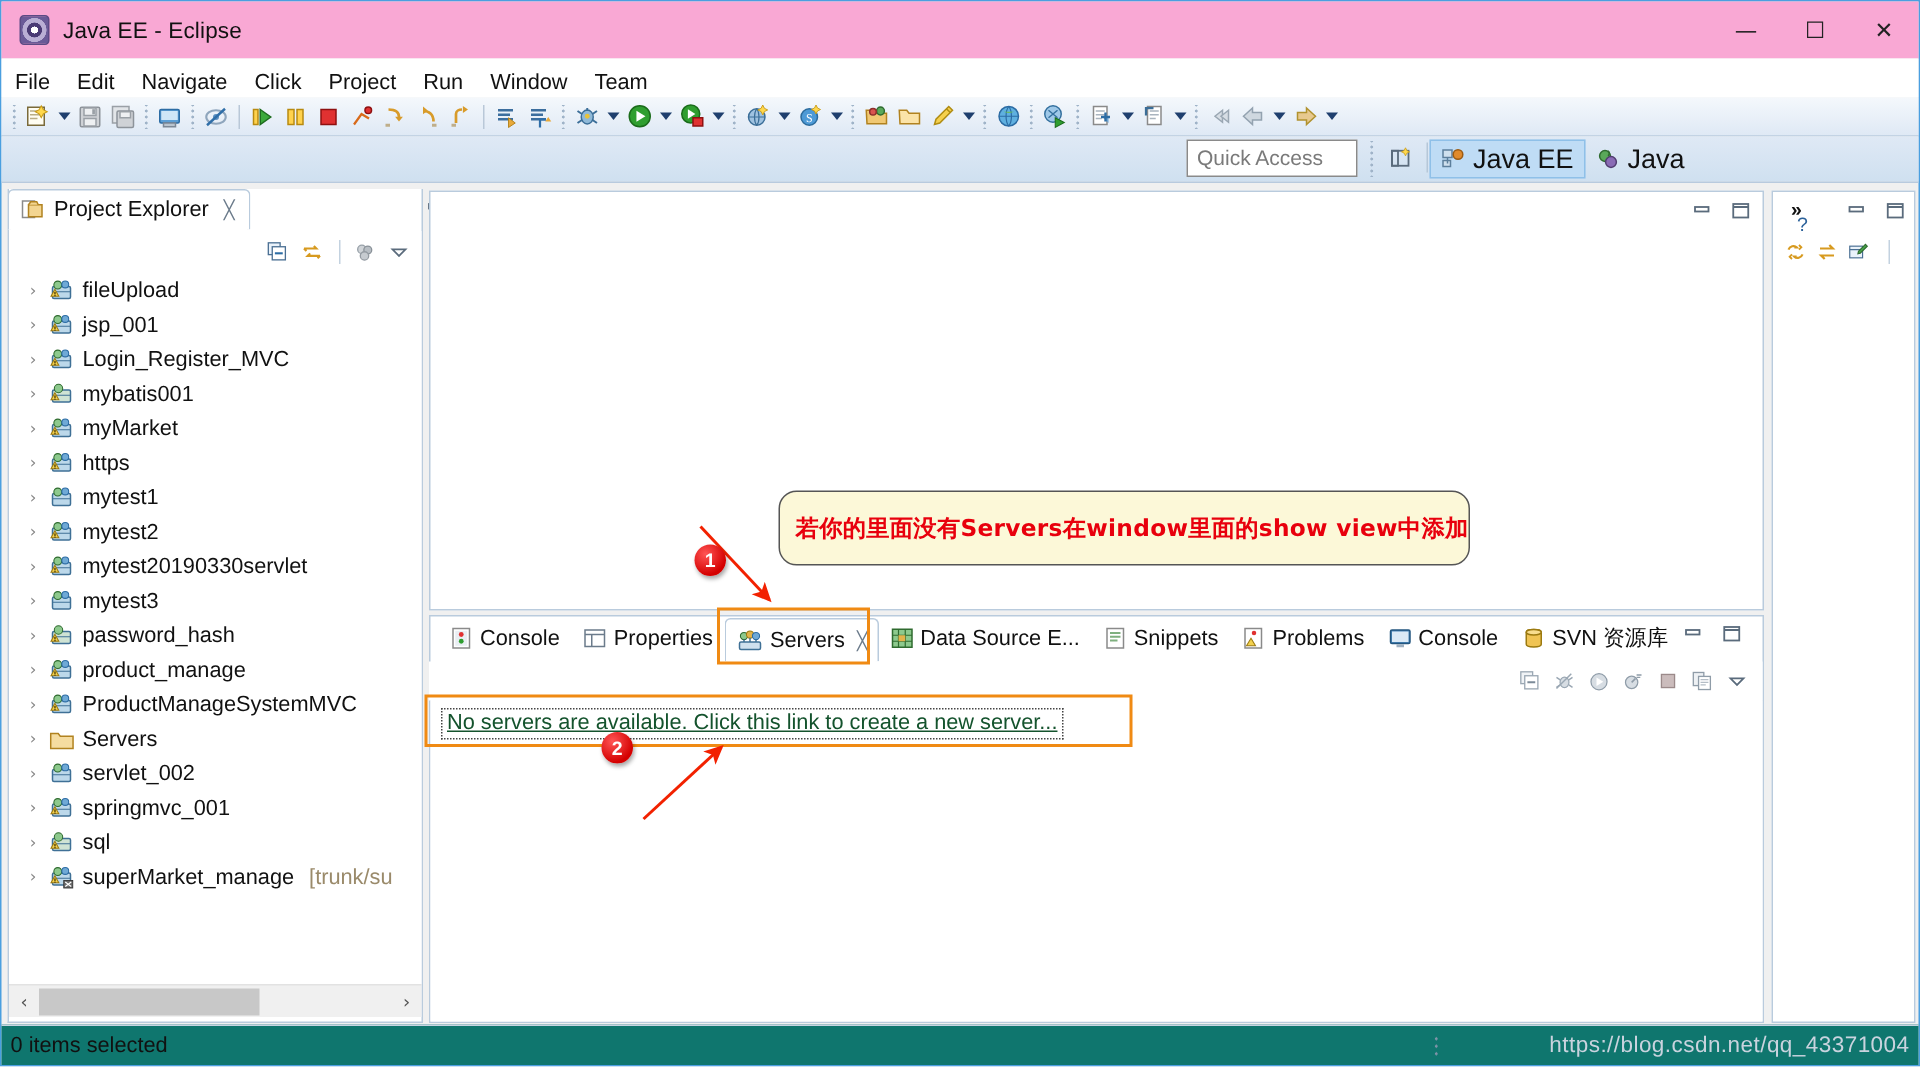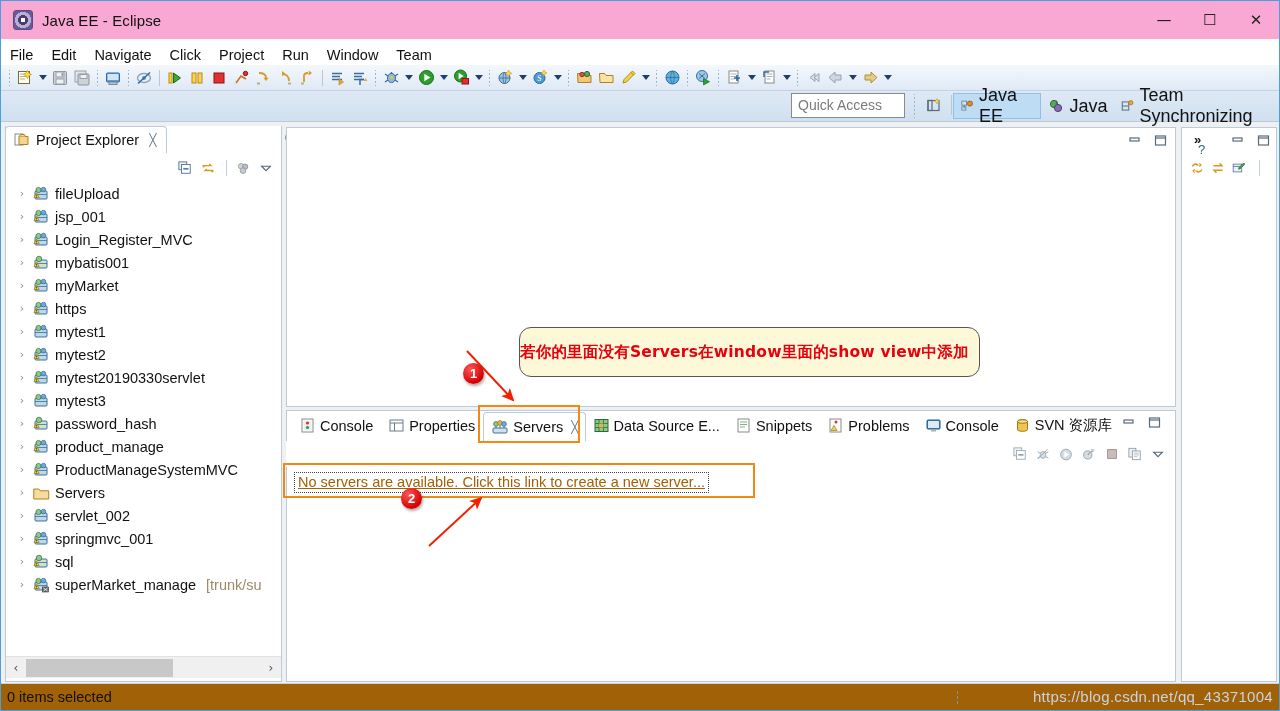--- a/index.html
+++ b/index.html
@@ -167,44 +167,44 @@
   .srv-toolbar{
     position:absolute; left:285px; top:440px; width:889px; height:26px;
     display:flex; align-items:center; justify-content:flex-end;
     gap:9px; padding-right:10px; background:#fff;
   }
   .srv-body{
     position:absolute; left:286px; top:466px; width:888px; height:214px; background:#fff;
   }
   .srv-link{
     position:absolute; left:7px; top:5px;
-    font-size:14.5px; color:#a16207; text-decoration:underline;
+    font-size:14.5px; color:#14532d; text-decoration:underline;
     border:1px dotted #444; padding:1px 3px 2px 3px; white-space:nowrap;
   }
 
   
   .statusbar{
     position:absolute; left:0; top:682px; width:1278px; height:27px;
-    background:#a16207; border-top:1px solid #c7d4e3;
+    background:#0f766e; border-top:1px solid #c7d4e3;
     display:flex; align-items:center;
   }
   .status-text{ font-size:14.5px; color:#111; padding-left:6px; }
   .status-dots{ position:absolute; left:954px; top:5px; width:5px;height:17px;
     background-image:radial-gradient(#7f93a8 35%, transparent 36%);
     background-size:3px 5px; background-repeat:repeat-y; background-position:center;}
   .watermark{
     position:absolute; right:6px; top:4px; font-size:15px; color:#c9d3de;
     letter-spacing:.3px; font-family:"Liberation Sans",sans-serif;
   }
 
   
   .callout{
     position:absolute; left:518px; top:326px; width:461px; height:50px;
     background:#fcf8d8; border:1px solid #555; border-radius:12px;
-    display:flex; align-items:center; justify-content:flex-start;
+    display:flex; align-items:center; justify-content:flex-end;
   }
   .callout-text{
     font-size:15.5px; color:#e8000d; font-weight:bold;
     font-family:"DejaVu Sans",sans-serif; letter-spacing:.2px;
   }
   .hl-box{
     position:absolute; border:2px solid #f08a13; pointer-events:none;
   }
   .hl-servers-tab{ left:477px; top:404px; width:102px; height:38px; }
   .hl-link{ left:282px; top:462px; width:472px; height:35px; }
@@ -485,28 +485,20 @@
       <span>Java EE</span>
     </div>
     <div class="persp">
       <svg width="16" height="16" viewBox="0 0 16 16">
           <circle cx="6" cy="6" r="3.6" fill="#5aa85a" stroke="#2f6b2f"></circle>
           <circle cx="10" cy="10" r="3.6" fill="#8a6bb5" stroke="#513d70"></circle>
           <path d="M8 2.5c1.2 1 1.2 2.4 0 3.4" fill="none" stroke="#2f6b2f"></path>
         </svg>
       <span>Java</span>
     </div>
-    <div class="persp">
-      <svg width="16" height="16" viewBox="0 0 16 16">
-          <rect x="1.5" y="3" width="8" height="10" fill="none" stroke="#5a6b7c" stroke-width="1.2"></rect>
-          <path d="M1.5 8h8" stroke="#5a6b7c" stroke-width="1.2"></path>
-          <circle cx="12" cy="4" r="2.6" fill="#e8a93a" stroke="#a8740f"></circle>
-        </svg>
-      <span>Team Synchronizing</span>
-    </div>
   </div>
 
   <div class="pe-panel"></div>
   <div class="pe-tabrow">
     <div class="pe-tab">
       <svg width="16" height="16" viewBox="0 0 16 16">
           <rect x="1" y="2" width="8" height="11" fill="#fff" stroke="#8a8a8a"></rect>
           <path d="M5 4.5h9v8H5z" fill="#f3d591" stroke="#b1821f"></path>
           <path d="M5 4.5l1.5-2h4l1 2" fill="#f3d591" stroke="#b1821f"></path>
         </svg>

